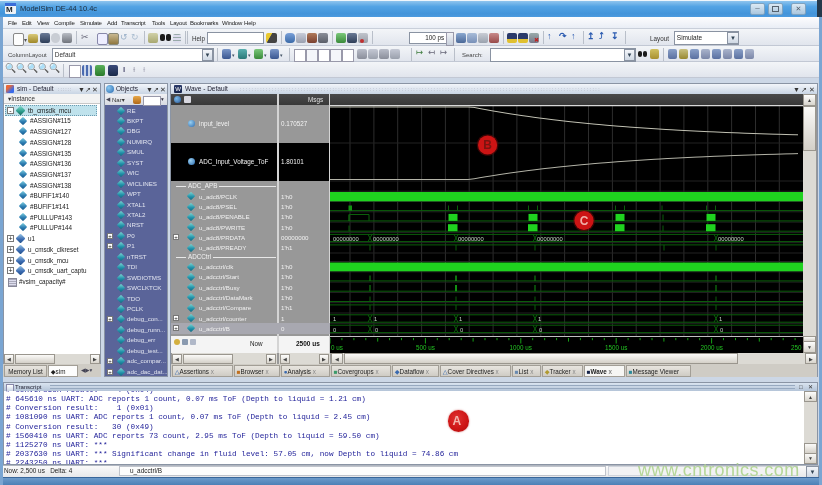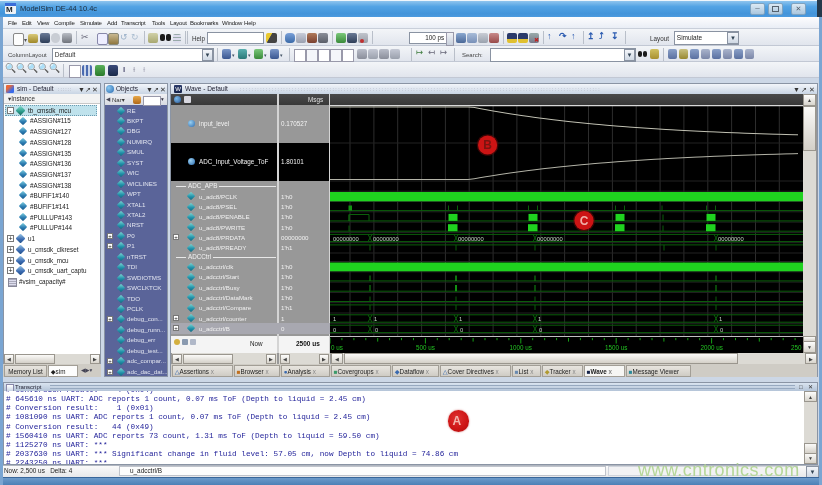--- a/index.html
+++ b/index.html
@@ -584,25 +584,25 @@
 <div class="ab" style="left:3px;top:382px;width:815px;height:83px;background:#fff;border:1px solid #8a94a4;box-sizing:border-box"></div>
 <div class="ab" style="left:4px;top:383px;width:813px;height:8px;background:linear-gradient(#dae4f0,#b4c4d8)"></div>
 <div class="ab" style="left:6px;top:384px;width:6px;height:6px;background:linear-gradient(#fff,#c8d4e4);border:1px solid #88a"></div>
 <div class="tx" style="left:15px;top:384px;font-size:6px;color:#223">Transcript</div>
 <div class="ab" style="left:50px;top:385px;width:745px;height:1px;background:#97a9c0"></div>
 <div class="ab" style="left:50px;top:388px;width:745px;height:1px;background:#97a9c0"></div>
 <div class="pin" style="left:799px;top:384px;font-size:6px">□</div>
 <div class="pin" style="left:808px;top:384px;font-size:6px">✕</div>
 <div class="ab" style="left:4px;top:391px;width:799px;height:73px;background:#fff;overflow:hidden">
 <div class="tx" style="left:2px;top:-4.5px;font-family:'Liberation Mono',monospace;font-size:7.7px;color:#23239a"># Conversion result:    4 (0x04)</div>
-<div class="tx" style="left:2px;top:5px;font-family:'Liberation Mono',monospace;font-size:7.7px;color:#23239a"># 645610 ns UART: ADC reports 1 count, 0.07 ms ToF (Depth to liquid = 2.45 cm)</div>
+<div class="tx" style="left:2px;top:5px;font-family:'Liberation Mono',monospace;font-size:7.7px;color:#23239a"># 645610 ns UART: ADC reports 1 count, 0.07 ms ToF (Depth to liquid = 1.21 cm)</div>
 <div class="tx" style="left:2px;top:14.2px;font-family:'Liberation Mono',monospace;font-size:7.7px;color:#23239a"># Conversion result:    1 (0x01)</div>
 <div class="tx" style="left:2px;top:23.4px;font-family:'Liberation Mono',monospace;font-size:7.7px;color:#23239a"># 1081090 ns UART: ADC reports 1 count, 0.07 ms ToF (Depth to liquid = 2.45 cm)</div>
-<div class="tx" style="left:2px;top:32.6px;font-family:'Liberation Mono',monospace;font-size:7.7px;color:#23239a"># Conversion result:   44 (0x49)</div>
-<div class="tx" style="left:2px;top:41.8px;font-family:'Liberation Mono',monospace;font-size:7.7px;color:#23239a"># 1560410 ns UART: ADC reports 73 count, 1.31 ms ToF (Depth to liquid = 59.50 cm)</div>
+<div class="tx" style="left:2px;top:32.6px;font-family:'Liberation Mono',monospace;font-size:7.7px;color:#23239a"># Conversion result:   30 (0x49)</div>
+<div class="tx" style="left:2px;top:41.8px;font-family:'Liberation Mono',monospace;font-size:7.7px;color:#23239a"># 1560410 ns UART: ADC reports 73 count, 2.95 ms ToF (Depth to liquid = 59.50 cm)</div>
 <div class="tx" style="left:2px;top:51px;font-family:'Liberation Mono',monospace;font-size:7.7px;color:#23239a"># 1125270 ns UART: ***</div>
 <div class="tx" style="left:2px;top:60.2px;font-family:'Liberation Mono',monospace;font-size:7.7px;color:#23239a"># 2037630 ns UART: *** Significant change in fluid level: 57.05 cm, now Depth to liquid = 74.86 cm</div>
 <div class="tx" style="left:2px;top:69.4px;font-family:'Liberation Mono',monospace;font-size:7.7px;color:#23239a"># 2243250 ns UART: ***</div>
 </div>
 <div class="sb" style="left:804px;top:391px;width:13px;height:73px"></div>
 <div class="sbb" style="left:804px;top:391px;width:13px;height:11px;font-size:5px;line-height:10px">▲</div>
 <div class="sbb" style="left:804px;top:452px;width:13px;height:12px;font-size:5px;line-height:11px">▼</div>
 <div class="sbth" style="left:804px;top:443px;width:13px;height:11px"></div>
 <div class="ab" style="left:451px;top:413px;width:1px;height:1px"></div>
 <div class="ab" style="left:447.7px;top:410.2px;width:21.6px;height:21.6px;border-radius:11px;background:radial-gradient(circle at 42% 38%,#e03030,#cc1414 60%,#a80f0f);box-shadow:0 0 2px rgba(180,20,20,.6)"></div>

